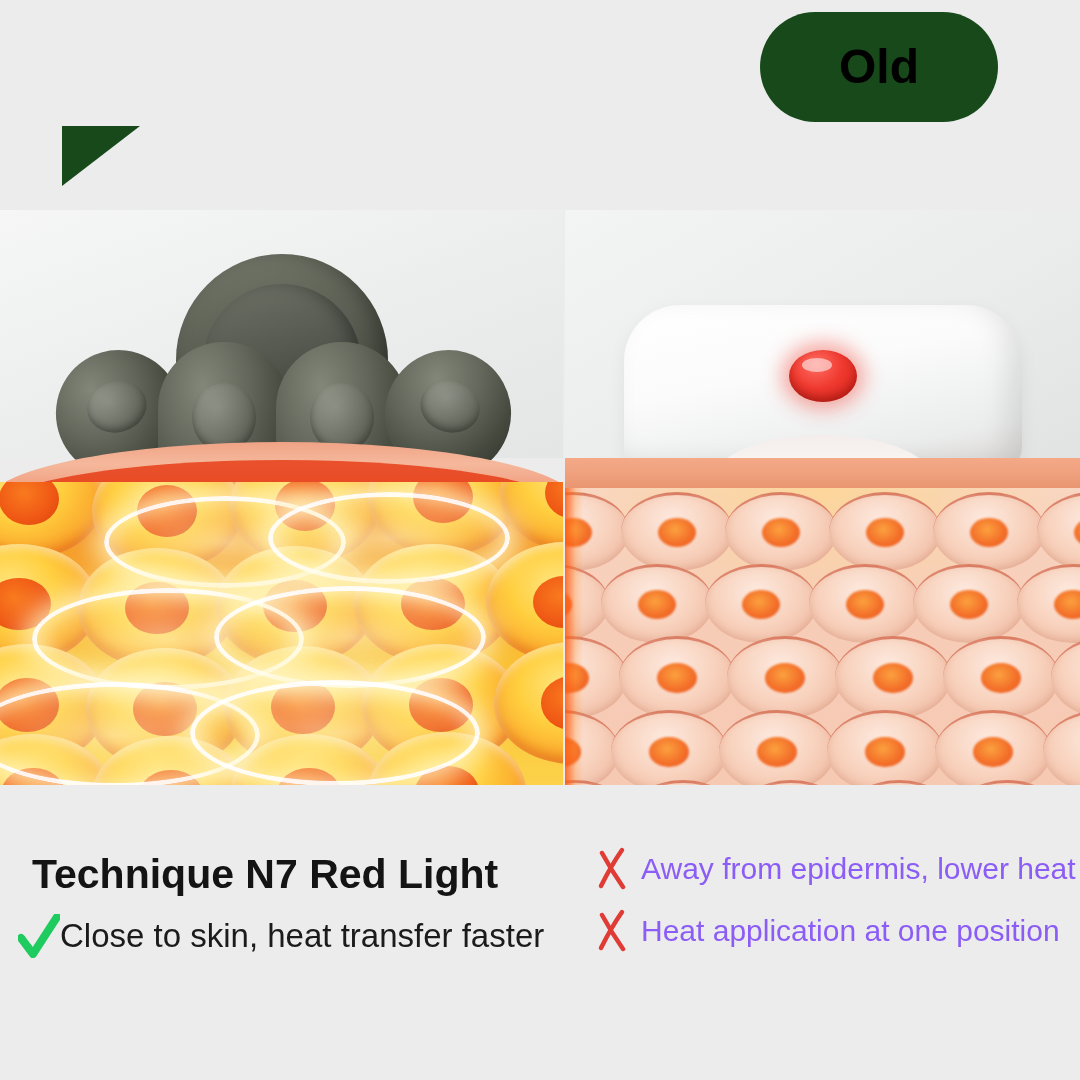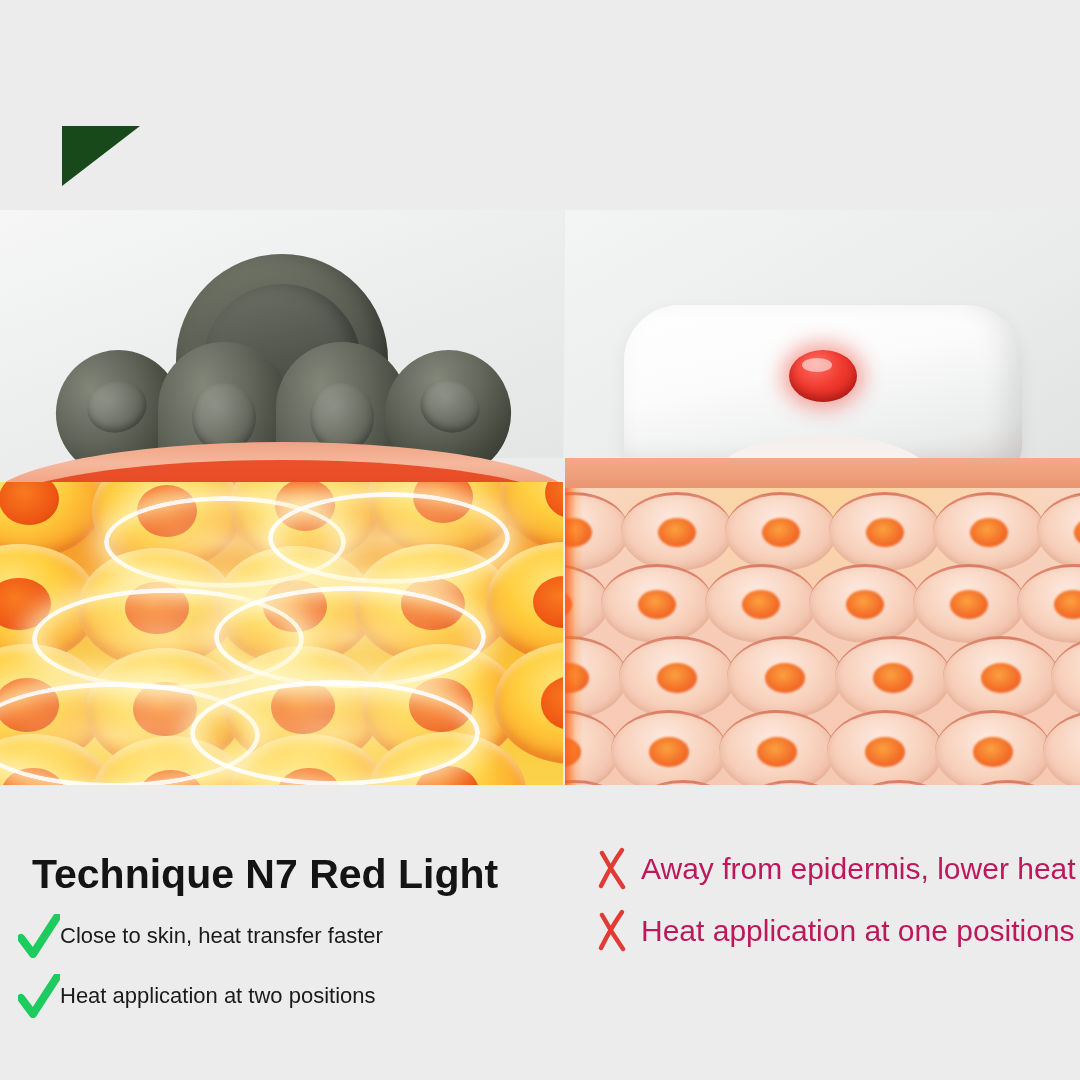--- a/index.html
+++ b/index.html
@@ -164,33 +164,36 @@
   .col-l{left:0;width:565px;}
   .col-r{left:565px;width:515px;}
   .head{
     font-size:41px;font-weight:bold;color:#141414;
     margin:24px 0 0 0;line-height:1.12;white-space:nowrap;
   }
   .head-l{padding-left:32px;}
   .head-r{padding-left:44px;}
   .bullet{display:flex;align-items:center;white-space:nowrap;}
   .bullet-l{margin-top:16px;padding-left:18px;}
-  .bullet-l .btxt{font-size:22px;color:#1b1b1b;line-height:1.1;}
+  .bullet-l .btxt{font-size:33px;color:#1b1b1b;line-height:1.1;}
   .bullet-r{margin-top:18px;padding-left:30px;}
-  .bullet-r .btxt{font-size:30px;color:#be185d;line-height:1.1;margin-left:12px;}
+  .bullet-r .btxt{font-size:30px;color:#8b5cf6;line-height:1.1;margin-left:12px;}
   .ck{width:42px;height:44px;flex:0 0 auto;}
   .xm{width:34px;height:44px;flex:0 0 auto;}
 </style>
 </head>
 <body>
 
 <div class="stage" style="--green:#17491b;">
 
   <div class="bubble-tail"></div>
 
+  <div class="pill">
+    <span class="pill-label">Old</span>
+  </div>
 
   <div class="panels">
 
     <div class="panel panel-left">
       <div class="dev-bg dev-bg-l"></div>
 
       <div class="mass-arc"></div>
       <div class="mass-arc2"></div>
       <div class="node node-a"></div>
       <div class="node node-b"></div>
@@ -372,40 +375,34 @@
     <div class="col col-l">
       <div class="head head-l">Technique N7 Red Light</div>
 
       <div class="bullet bullet-l">
         <svg class="ck" viewBox="0 0 42 44">
           <path d="M3 24 L15 40 L39 3" fill="none" stroke="#1ecb5e" stroke-width="8" stroke-linecap="round" stroke-linejoin="round"></path>
         </svg>
         <span class="btxt">Close to skin, heat transfer faster</span>
       </div>
 
-      <div class="bullet bullet-l">
-        <svg class="ck" viewBox="0 0 42 44">
-          <path d="M3 24 L15 40 L39 3" fill="none" stroke="#1ecb5e" stroke-width="8" stroke-linecap="round" stroke-linejoin="round"></path>
-        </svg>
-        <span class="btxt">Heat application at two positions</span>
-      </div>
     </div>
 
     <div class="col col-r">
 
       <div class="bullet bullet-r">
         <svg class="xm" viewBox="0 0 34 44">
           <path d="M6 40 C12 28, 20 14, 27 4" fill="none" stroke="#e03b35" stroke-width="4.5" stroke-linecap="round"></path>
           <path d="M7 7 C13 18, 21 31, 28 41" fill="none" stroke="#e03b35" stroke-width="4.5" stroke-linecap="round"></path>
         </svg>
         <span class="btxt">Away from epidermis, lower heat</span>
       </div>
 
       <div class="bullet bullet-r">
         <svg class="xm" viewBox="0 0 34 44">
           <path d="M6 40 C12 28, 20 14, 27 4" fill="none" stroke="#e03b35" stroke-width="4.5" stroke-linecap="round"></path>
           <path d="M7 7 C13 18, 21 31, 28 41" fill="none" stroke="#e03b35" stroke-width="4.5" stroke-linecap="round"></path>
         </svg>
-        <span class="btxt">Heat application at one positions</span>
+        <span class="btxt">Heat application at one position</span>
       </div>
     </div>
   </div>
 </div>
 
 </body></html>

